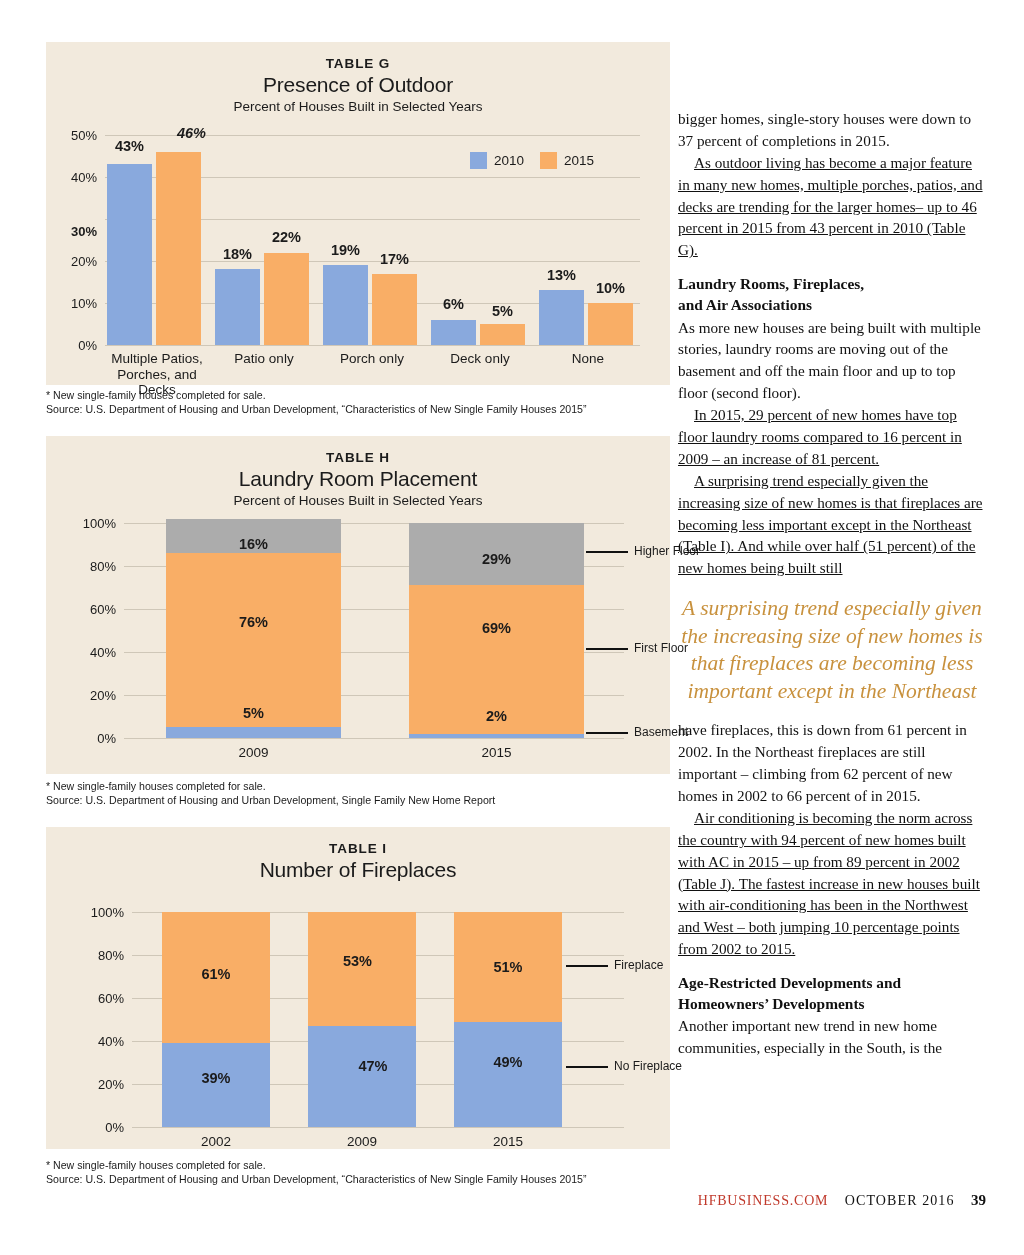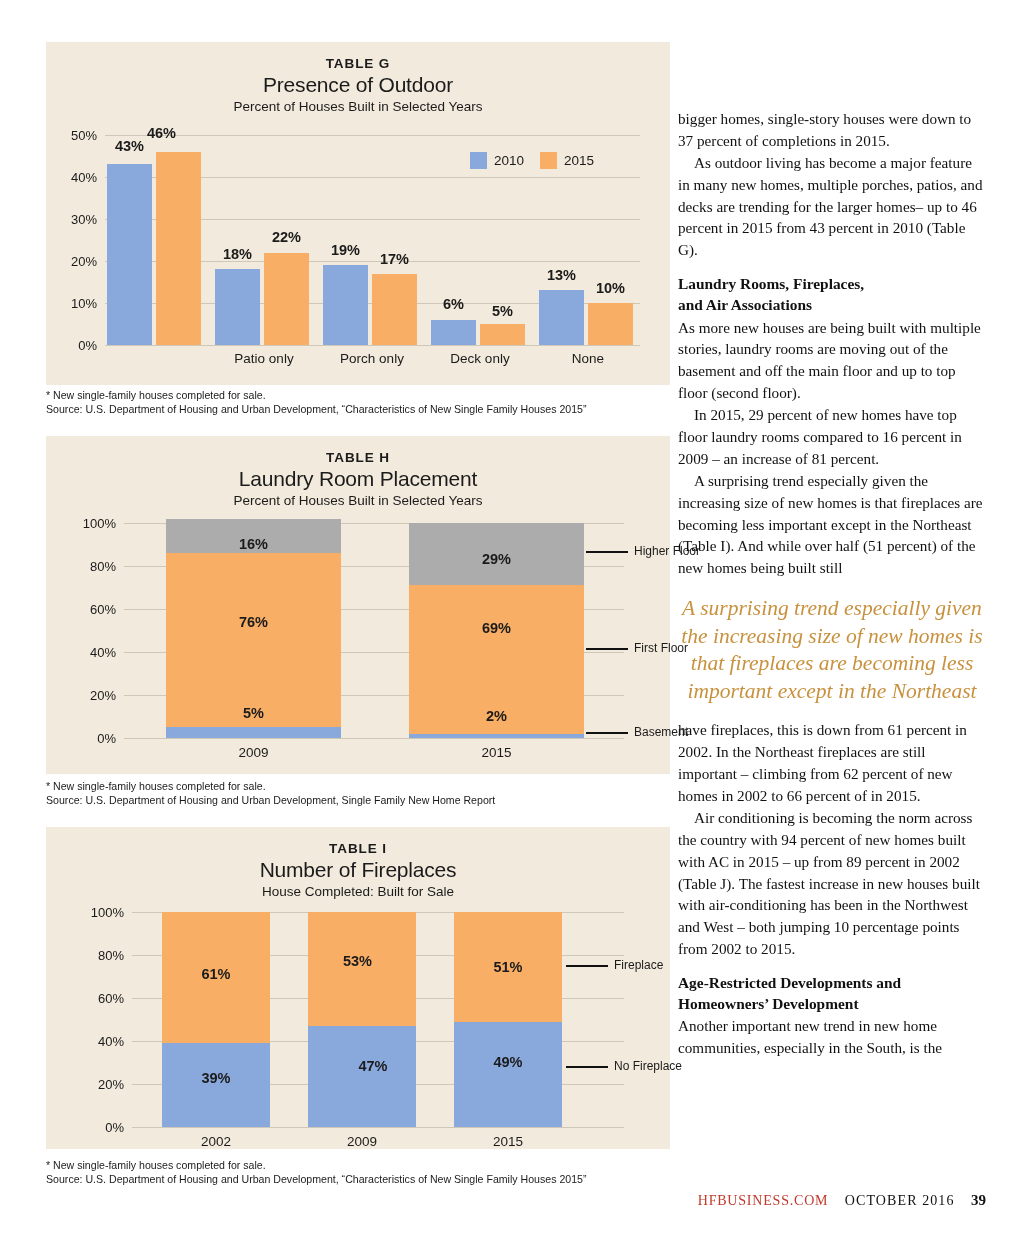--- a/index.html
+++ b/index.html
@@ -125,21 +125,21 @@
     left: 678px;
     top: 108px;
     width: 308px;
     font-family: "Liberation Serif", serif;
     font-size: 15.2px;
     line-height: 1.44;
     color: #111;
     text-align: left;
   }
   .article p { margin: 0; }
-  .article p.indent { text-indent: 16px; }
+  .article p.indent { text-indent: 16px; text-decoration: underline; }
   .article h3 {
     text-align: left;
     font-family: "Liberation Serif", serif;
     font-weight: bold;
     font-size: 15.4px;
     line-height: 1.34;
     margin: 13px 0 1px 0;
     color: #111;
   }
   .pullquote {
@@ -190,28 +190,28 @@
       <div class="gridline" style="top:0px;"></div>
       <div class="gridline" style="top:42px;"></div>
       <div class="gridline" style="top:84px;"></div>
       <div class="gridline" style="top:126px;"></div>
       <div class="gridline" style="top:168px;"></div>
       <div class="gridline" style="top:210px;"></div>
 
       <div class="ytick" style="top:210px;">0%</div>
       <div class="ytick" style="top:168px;">10%</div>
       <div class="ytick" style="top:126px;">20%</div>
-      <div class="ytick" style="top:84px;">30%</div>
+      <div class="ytick" style="top:96px;font-weight:bold;">30%</div>
       <div class="ytick" style="top:42px;">40%</div>
       <div class="ytick" style="top:0px;">50%</div>
 
       <div class="bar blue" style="left:2px;   width:45px; height:180.6px;"></div>
       <div class="bar orange" style="left:51px;  width:45px; height:193.2px;"></div>
       <div class="barlabel" style="left:2px;  width:45px; top:3px;">43%</div>
-      <div class="barlabel" style="left:34px; width:45px; top:-10px;">46%</div>
+      <div class="barlabel" style="left:64px; width:45px; top:-10px;font-style:italic;">46%</div>
 
       <div class="bar blue" style="left:110px; width:45px; height:75.6px;"></div>
       <div class="bar orange" style="left:159px; width:45px; height:92.4px;"></div>
       <div class="barlabel" style="left:110px; width:45px; top:111px;">18%</div>
       <div class="barlabel" style="left:159px; width:45px; top:94px;">22%</div>
 
       <div class="bar blue" style="left:218px; width:45px; height:79.8px;"></div>
       <div class="bar orange" style="left:267px; width:45px; height:71.4px;"></div>
       <div class="barlabel" style="left:218px; width:45px; top:107px;">19%</div>
       <div class="barlabel" style="left:267px; width:45px; top:116px;">17%</div>
@@ -219,20 +219,24 @@
       <div class="bar blue" style="left:326px; width:45px; height:25.2px;"></div>
       <div class="bar orange" style="left:375px; width:45px; height:21px;"></div>
       <div class="barlabel" style="left:326px; width:45px; top:161px;">6%</div>
       <div class="barlabel" style="left:375px; width:45px; top:168px;">5%</div>
 
       <div class="bar blue" style="left:434px; width:45px; height:54.6px;"></div>
       <div class="bar orange" style="left:483px; width:45px; height:42px;"></div>
       <div class="barlabel" style="left:434px; width:45px; top:132px;">13%</div>
       <div class="barlabel" style="left:483px; width:45px; top:145px;">10%</div>
 
+      <div class="catlabel" style="left:-4px;  width:112px; top:216px;">
+        <span>Multiple Patios,</span><br>
+        <span>Porches, and Decks</span>
+      </div>
       <div class="catlabel" style="left:104px; width:110px; top:216px;">Patio only</div>
       <div class="catlabel" style="left:212px; width:110px; top:216px;">Porch only</div>
       <div class="catlabel" style="left:320px; width:110px; top:216px;">Deck only</div>
       <div class="catlabel" style="left:428px; width:110px; top:216px;">None</div>
     </div>
   </div>
 
   <div class="source" id="src-g">
     <div>* New single-family houses completed for sale.</div>
     <div>Source: U.S. Department of Housing and Urban Development, “Characteristics of New Single Family Houses 2015”</div>
@@ -288,21 +292,20 @@
 
   <div class="source" id="src-h">
     <div>* New single-family houses completed for sale.</div>
     <div>Source: U.S. Department of Housing and Urban Development, Single Family New Home Report</div>
   </div>
 
   <div class="panel" id="panel-i">
     <div class="chart-title-block">
       <div class="tbl-label">TABLE I</div>
       <div class="tbl-name">Number of Fireplaces</div>
-      <div class="tbl-sub">House Completed: Built for Sale</div>
     </div>
 
     <div class="plot" id="plot-i" style="left:86px; top:85px; width:492px; height:215px;">
       <div class="gridline" style="top:0px;"></div>
       <div class="gridline" style="top:43px;"></div>
       <div class="gridline" style="top:86px;"></div>
       <div class="gridline" style="top:129px;"></div>
       <div class="gridline" style="top:172px;"></div>
       <div class="gridline" style="top:215px;"></div>
 
@@ -356,21 +359,21 @@
     <p class="indent">In 2015, 29 percent of new homes have top floor laundry rooms compared to 16 percent in 2009 – an increase of 81 percent.</p>
     <p class="indent">A surprising trend especially given the increasing size of new homes is that fireplaces are becoming less important except in the Northeast (Table I). And while over half (51 percent) of the new homes being built still</p>
 
     <div class="pullquote">A surprising trend especially given the increasing size of new homes is that fireplaces are becoming less important except in the Northeast</div>
 
     <p>have fireplaces, this is down from 61 percent in 2002. In the Northeast fireplaces are still important – climbing from 62 percent of new homes in 2002 to 66 percent of in 2015.</p>
     <p class="indent">Air conditioning is becoming the norm across the country with 94 percent of new homes built with AC in 2015 – up from 89 percent in 2002 (Table J). The fastest increase in new houses built with air-conditioning has been in the Northwest and West – both jumping 10 percentage points from 2002 to 2015.</p>
 
     <h3>
       <span>Age-Restricted Developments and</span><br>
-      <span>Homeowners’ Development</span>
+      <span>Homeowners’ Developments</span>
     </h3>
     <p>Another important new trend in new home communities, especially in the South, is the</p>
   </div>
 
   <div class="footer">
     <span class="site">HFBUSINESS.COM</span>
     <span>&nbsp;&nbsp;</span>
     <span class="issue">OCTOBER 2016</span>
     <span>&nbsp;&nbsp;</span>
     <span class="pagenum">39</span>

